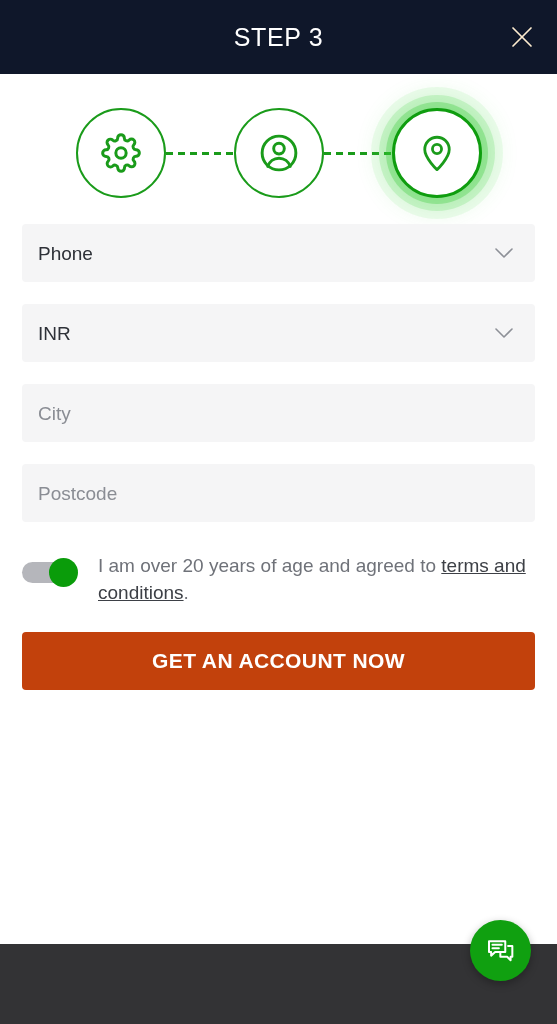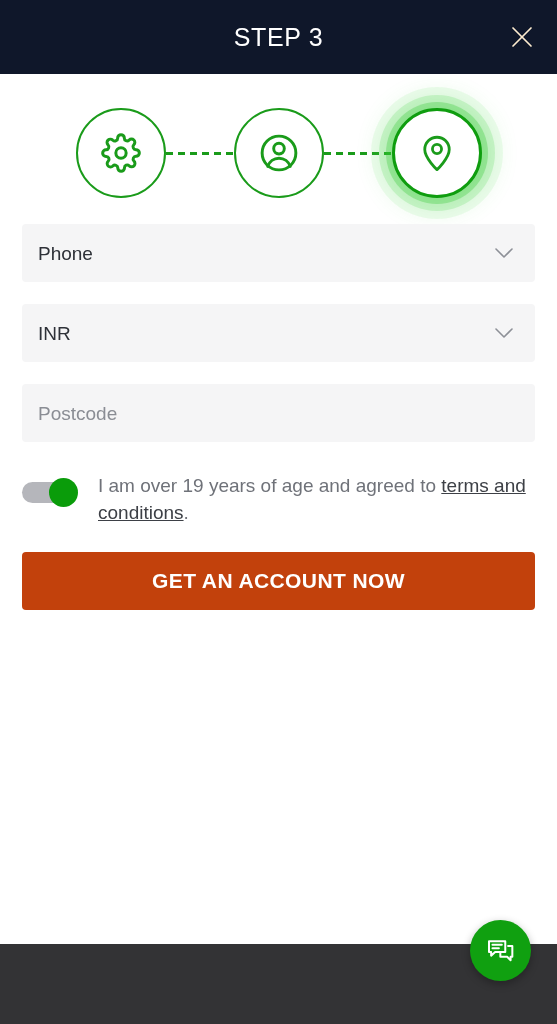--- a/index.html
+++ b/index.html
@@ -285,36 +285,39 @@
 
   <div class="field select">
     <span class="field-value">INR</span>
     <span class="chevron">
       <svg width="20" height="12" viewBox="0 0 20 12" fill="none" stroke="#8d9097" stroke-width="1.6" stroke-linecap="round" stroke-linejoin="round">
         <polyline points="2,2 10,10 18,2"></polyline>
       </svg>
     </span>
   </div>
 
+  <div class="field">
+    <span class="field-placeholder">City</span>
+  </div>
 
   <div class="field">
     <span class="field-placeholder">Postcode</span>
   </div>
 
 
 
 </div>
 
 <div class="toggle-row">
   <div class="toggle">
     <div class="toggle-track"></div>
     <div class="toggle-knob"></div>
   </div>
   <div class="agree-text">
-    <span>I am over 19 years of age and agreed to</span>
+    <span>I am over 20 years of age and agreed to</span>
     <span class="agree-link">terms and conditions</span><span class="agree-period">.</span>
   </div>
 </div>
 
 <div class="cta-wrap">
   <button class="cta">GET AN ACCOUNT NOW</button>
 </div>
 
 <div class="footer"></div>
 

